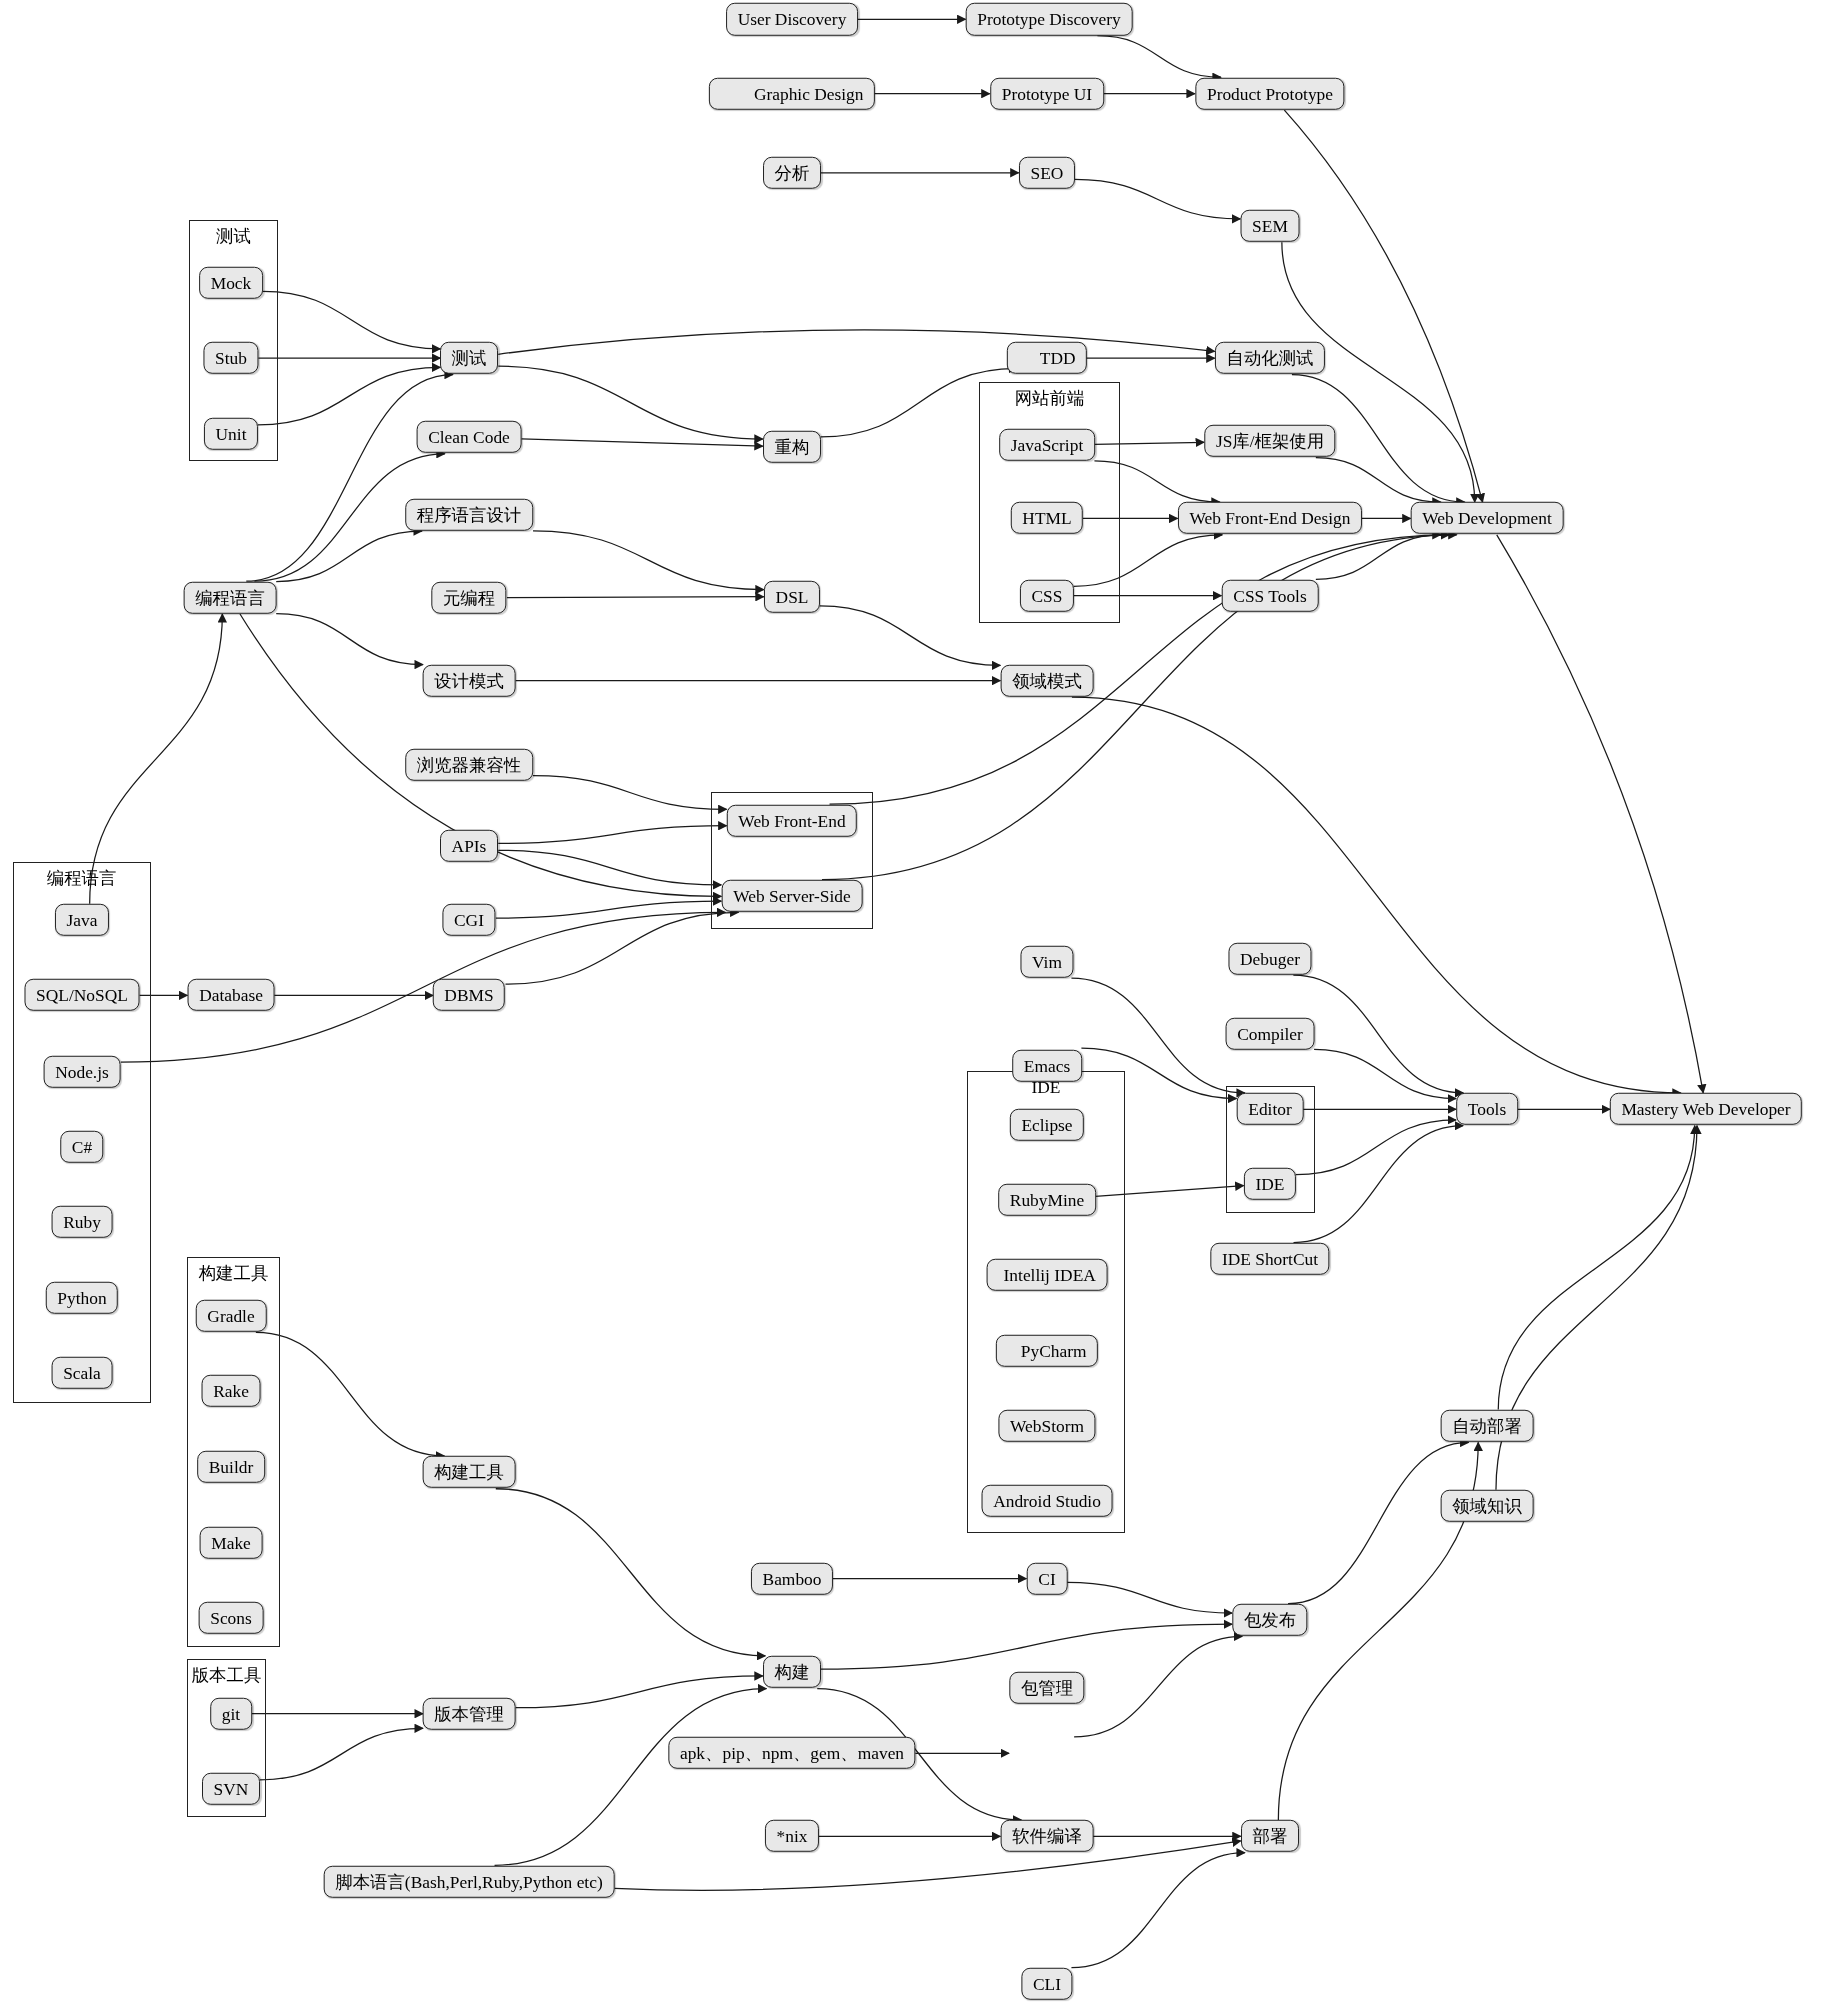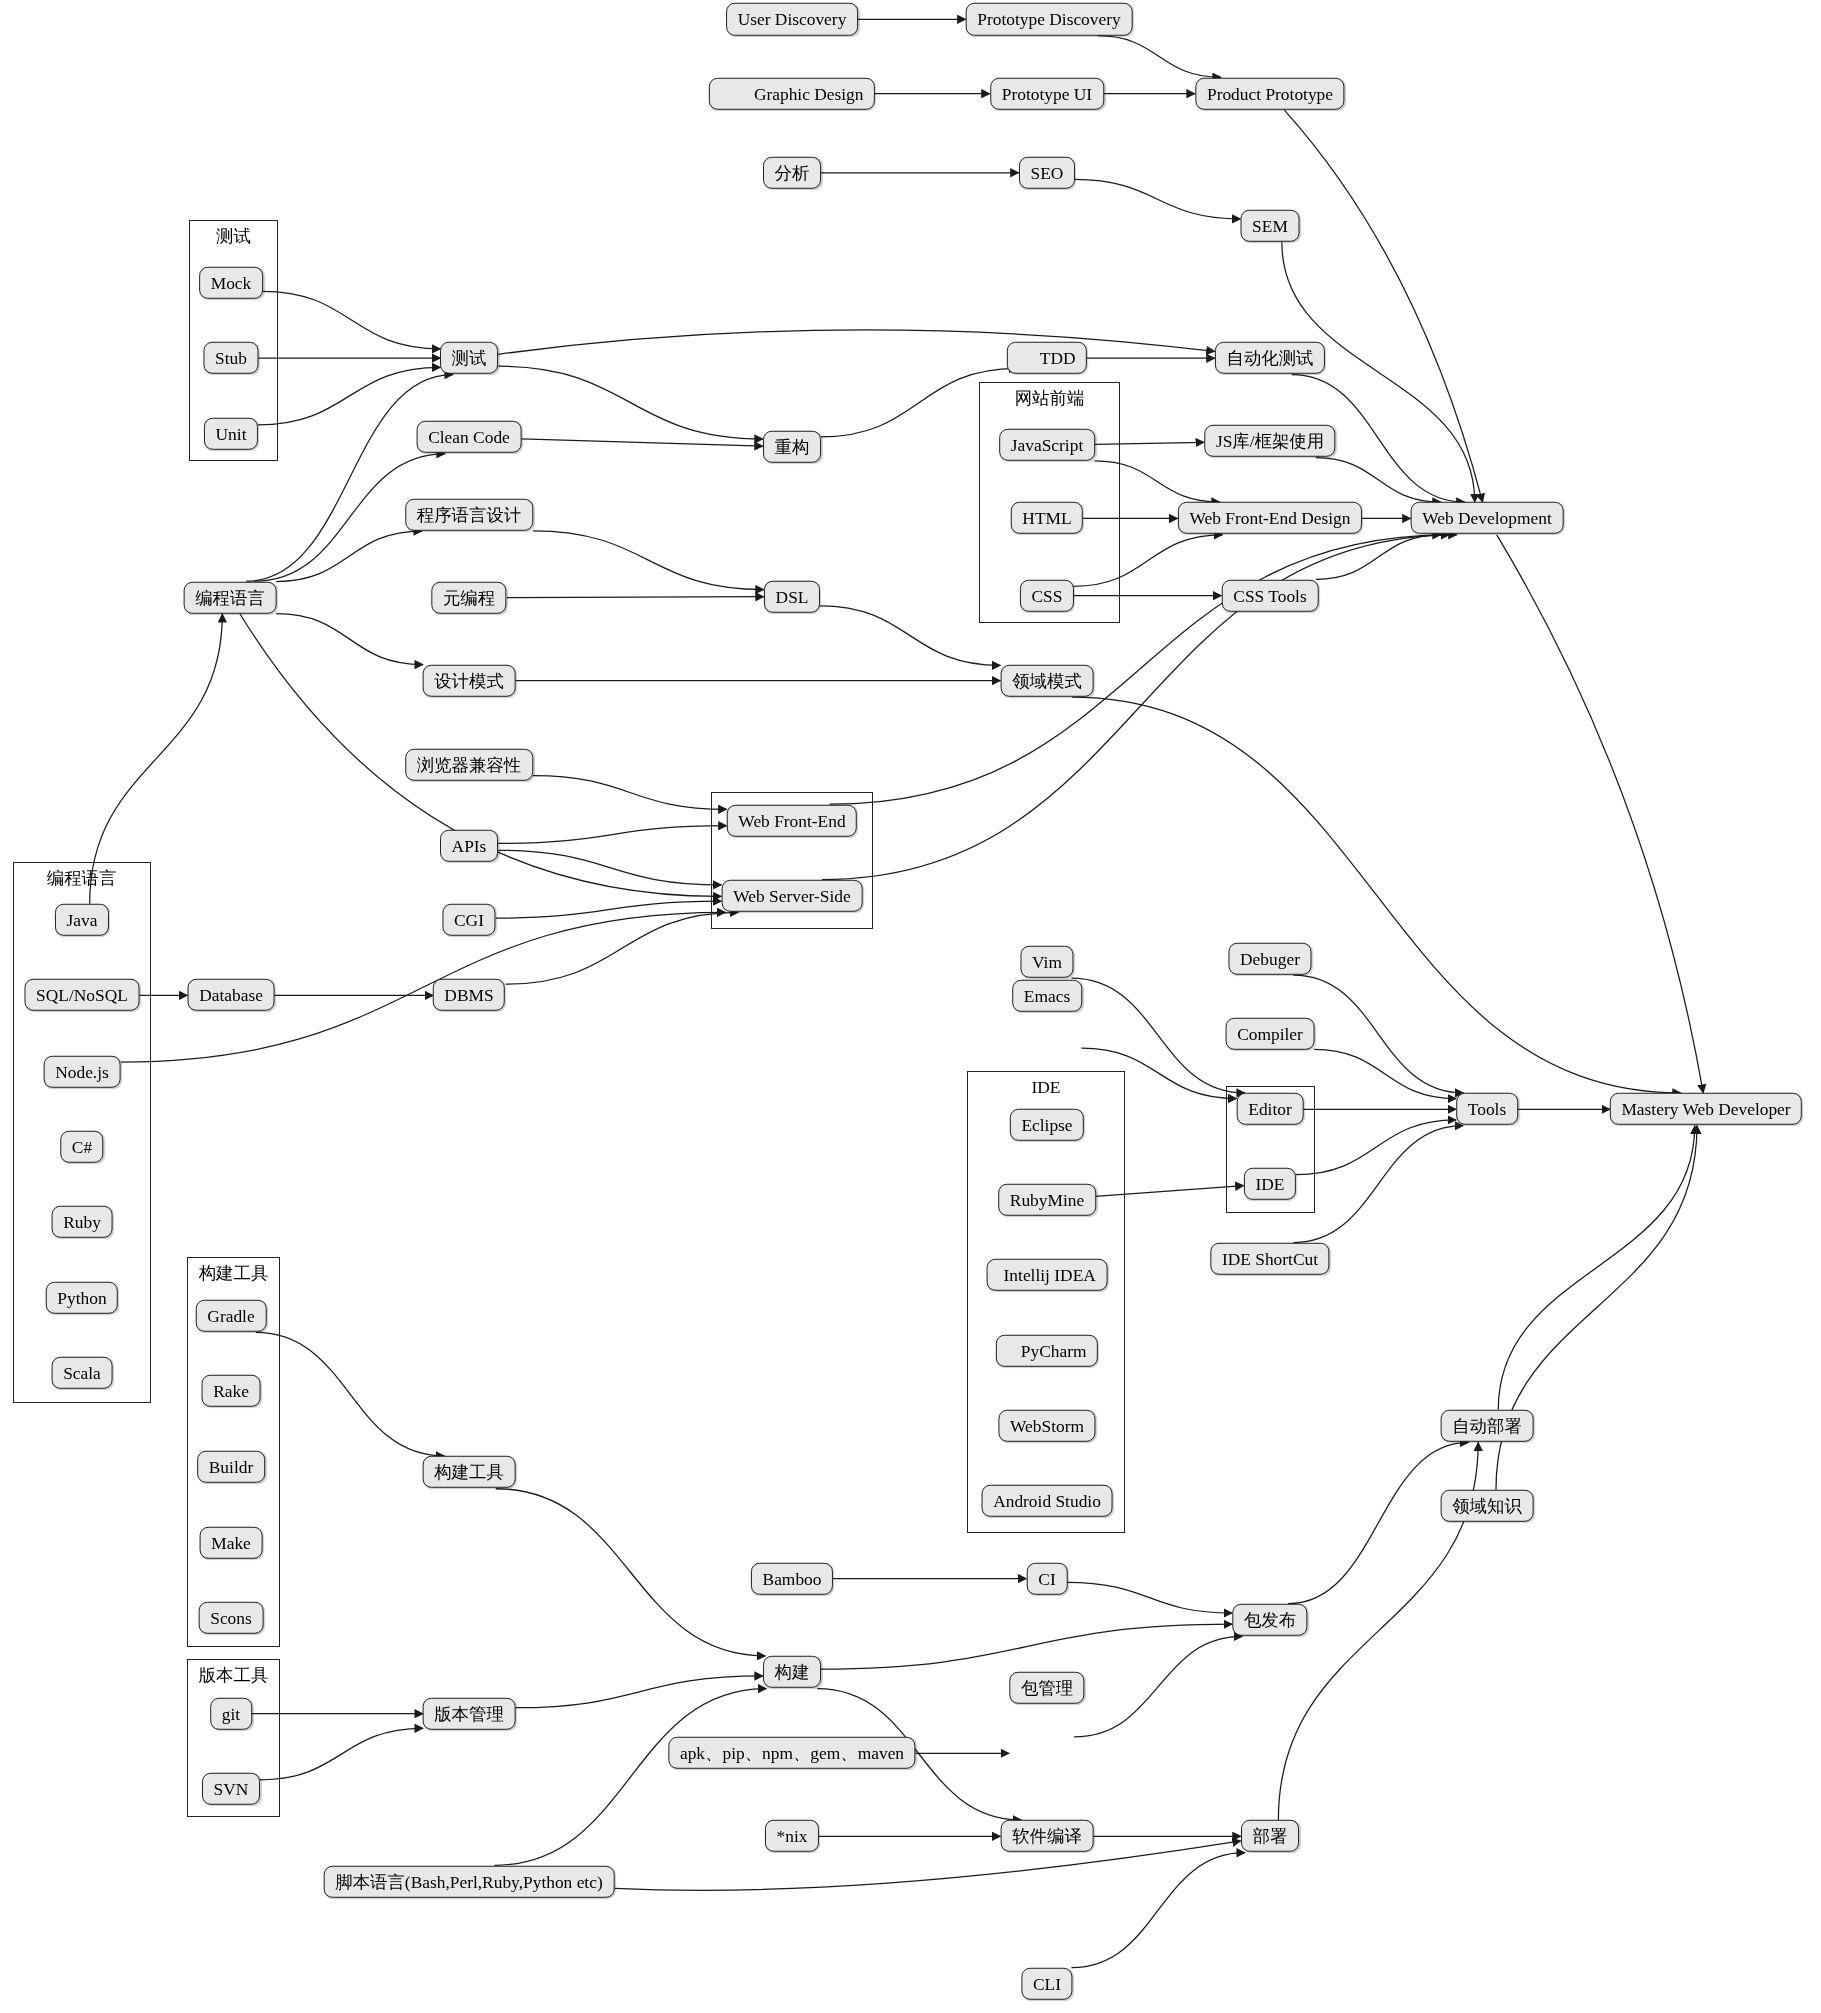--- a/index.html
+++ b/index.html
@@ -101,21 +101,21 @@
       <path d="M1551.7652439024391,1460 C1551.7652439024391,1313 1755.2347560975609,1313 1755.2347560975609,1166" class="edge" marker-end="url(#arrow)"></path>
       <path d="M1549.389294403893,1543 C1549.389294403893,1354.5 1757.610705596107,1354.5 1757.610705596107,1166" class="edge" marker-end="url(#arrow)"></path>
     </svg>
 <div class="cluster" style="left: 189px; top: 220px; width: 89px; height: 241px;"><span class="cluster-label">测试</span></div>
     <div class="cluster" style="left: 979px; top: 382px; width: 141px; height: 241px;"><span class="cluster-label">网站前端</span></div>
     <div class="cluster" style="left: 711px; top: 792px; width: 162px; height: 137px;"></div>
     <div class="cluster" style="left: 12.6px; top: 862px; width: 138px; height: 541px;"><span class="cluster-label">编程语言</span></div>
     <div class="cluster" style="left: 967px; top: 1071px; width: 158px; height: 462px;"><span class="cluster-label">IDE</span></div>
     <div class="cluster" style="left: 1226px; top: 1086px; width: 89px; height: 127px;"></div>
     <div class="cluster" style="left: 187px; top: 1257px; width: 93px; height: 390px;"><span class="cluster-label">构建工具</span></div>
-    <div class="cluster" style="left: 187px; top: 1659px; width: 93px; height: 158px;"><span class="cluster-label">版本工具</span></div>
+    <div class="cluster" style="left: 187px; top: 1659px; width: 79px; height: 158px;"><span class="cluster-label">版本工具</span></div>
     <div class="node" style="left: 792px; top: 19.3px;">User Discovery</div>
     <div class="node" style="left: 1049px; top: 19.3px;">Prototype Discovery</div>
     <div class="node" style="left: 792px; top: 94px; padding-left: 44px;">Graphic Design</div>
     <div class="node" style="left: 1047px; top: 94px;">Prototype UI</div>
     <div class="node" style="left: 1270px; top: 94px;">Product Prototype</div>
     <div class="node" style="left: 792px; top: 173px;">分析</div>
     <div class="node" style="left: 1047px; top: 173px;">SEO</div>
     <div class="node" style="left: 1270px; top: 226px;">SEM</div>
     <div class="node" style="left: 231px; top: 283px;">Mock</div>
     <div class="node" style="left: 231px; top: 358px;">Stub</div>
@@ -146,21 +146,21 @@
     <div class="node" style="left: 82px; top: 920px;">Java</div>
     <div class="node" style="left: 82px; top: 995px;">SQL/NoSQL</div>
     <div class="node" style="left: 82px; top: 1072px;">Node.js</div>
     <div class="node" style="left: 82px; top: 1147px;">C#</div>
     <div class="node" style="left: 82px; top: 1222px;">Ruby</div>
     <div class="node" style="left: 82px; top: 1298px;">Python</div>
     <div class="node" style="left: 82px; top: 1373px;">Scala</div>
     <div class="node" style="left: 231px; top: 995px;">Database</div>
     <div class="node" style="left: 469px; top: 995px;">DBMS</div>
     <div class="node" style="left: 1047px; top: 962px;">Vim</div>
-    <div class="node" style="left: 1047px; top: 996px; text-align: right;">Emacs</div>
+    <div class="node" style="left: 1047px; top: 1066px; text-align: right;">Emacs</div>
     <div class="node" style="left: 1270px; top: 959px;">Debuger</div>
     <div class="node" style="left: 1270px; top: 1034px;">Compiler</div>
     <div class="node" style="left: 1047px; top: 1125px;">Eclipse</div>
     <div class="node" style="left: 1047px; top: 1200px;">RubyMine</div>
     <div class="node" style="left: 1047px; top: 1275px; padding-left: 16px;">Intellij IDEA</div>
     <div class="node" style="left: 1047px; top: 1351px; padding-left: 24px;">PyCharm</div>
     <div class="node" style="left: 1047px; top: 1426px;">WebStorm</div>
     <div class="node" style="left: 1047px; top: 1501px;">Android Studio</div>
     <div class="node" style="left: 1270px; top: 1109px;">Editor</div>
     <div class="node" style="left: 1270px; top: 1184px;">IDE</div>

